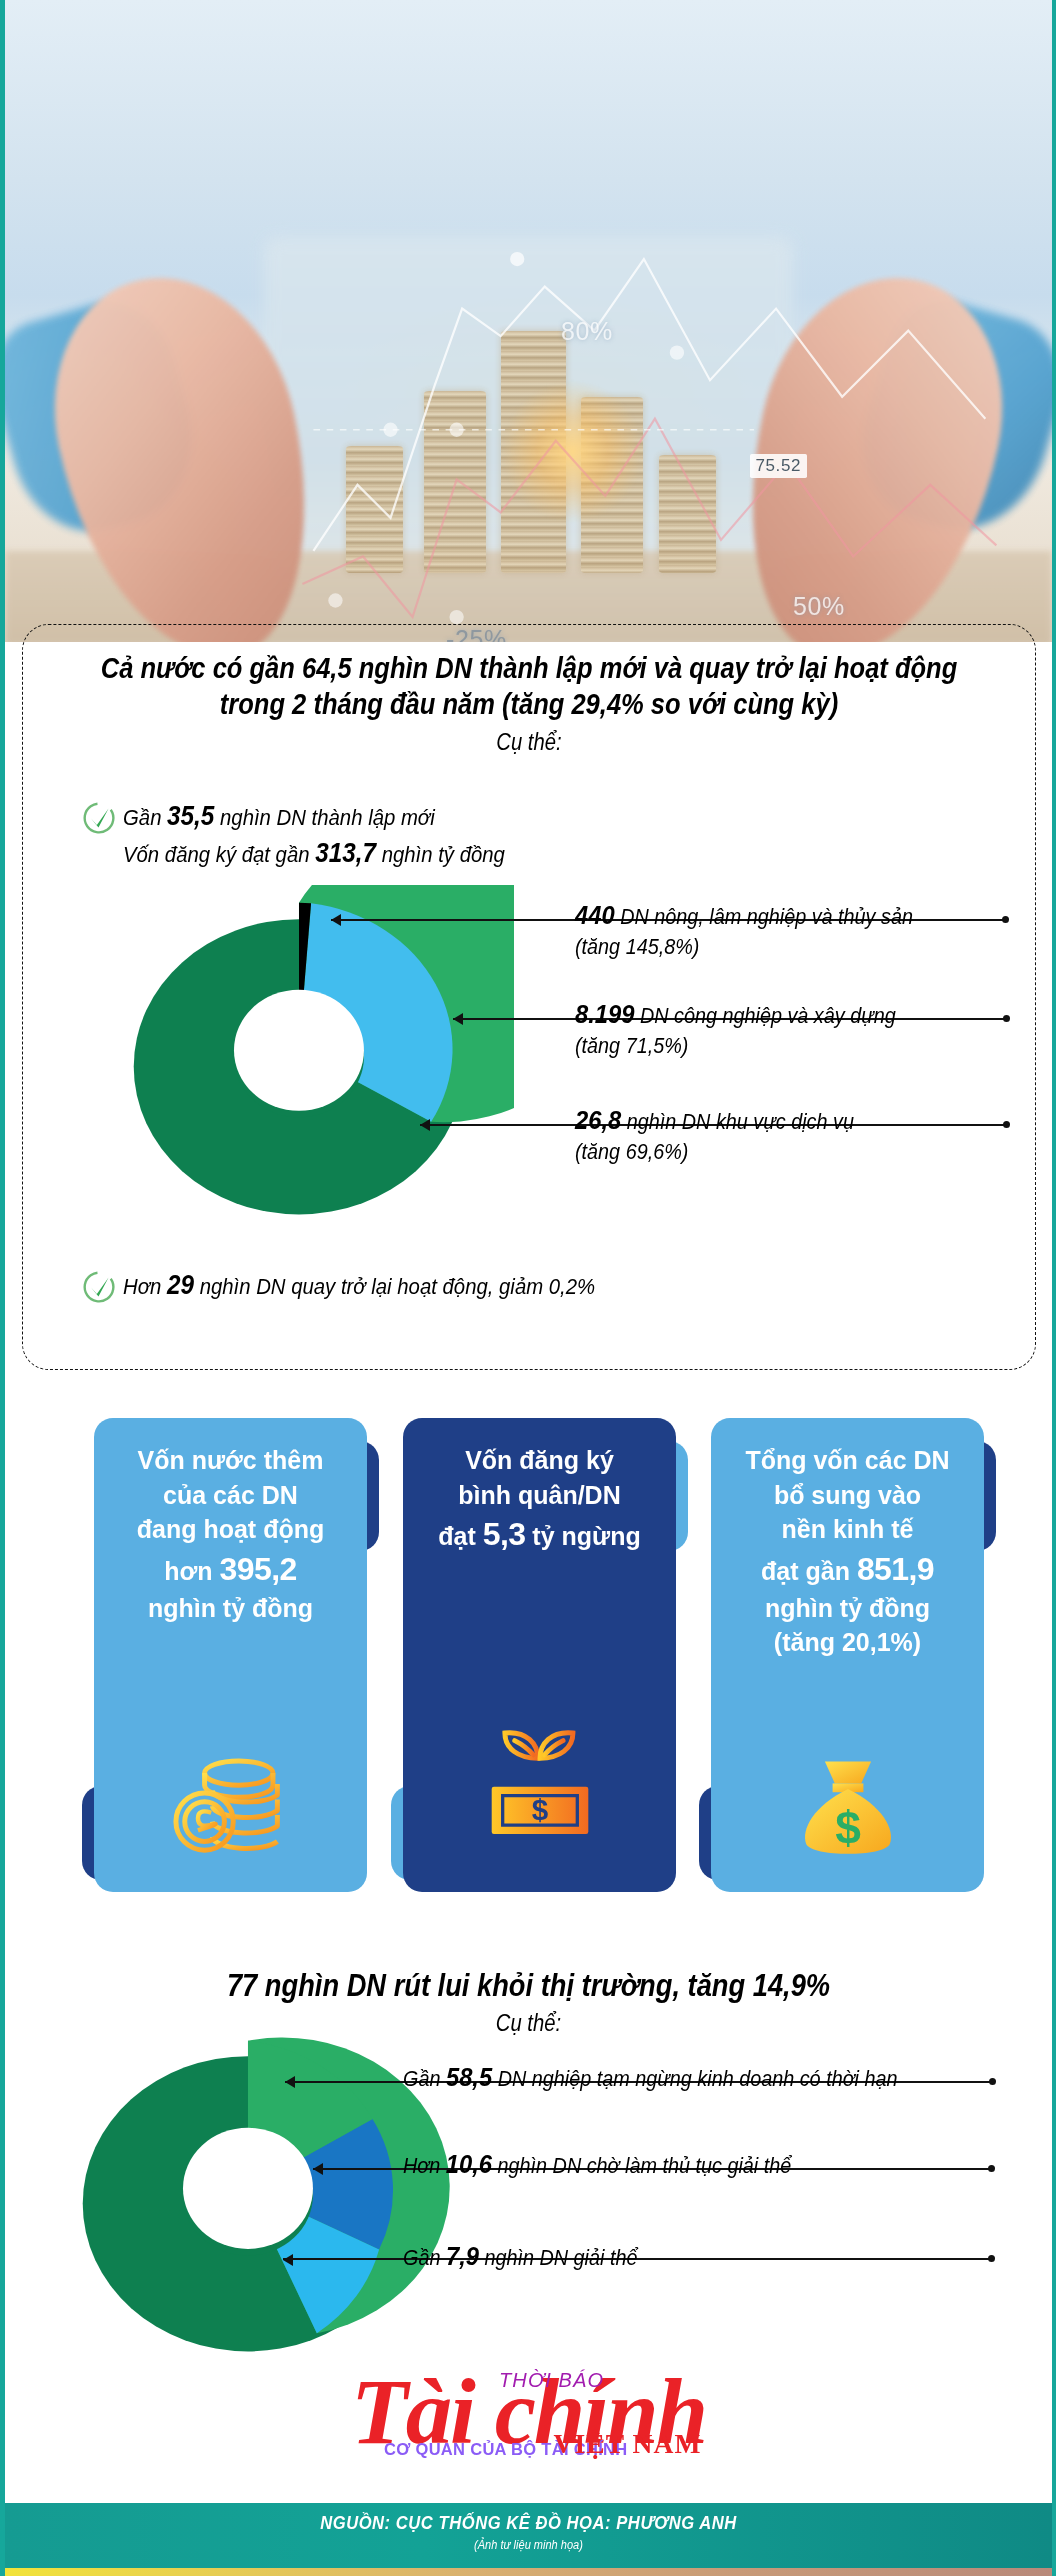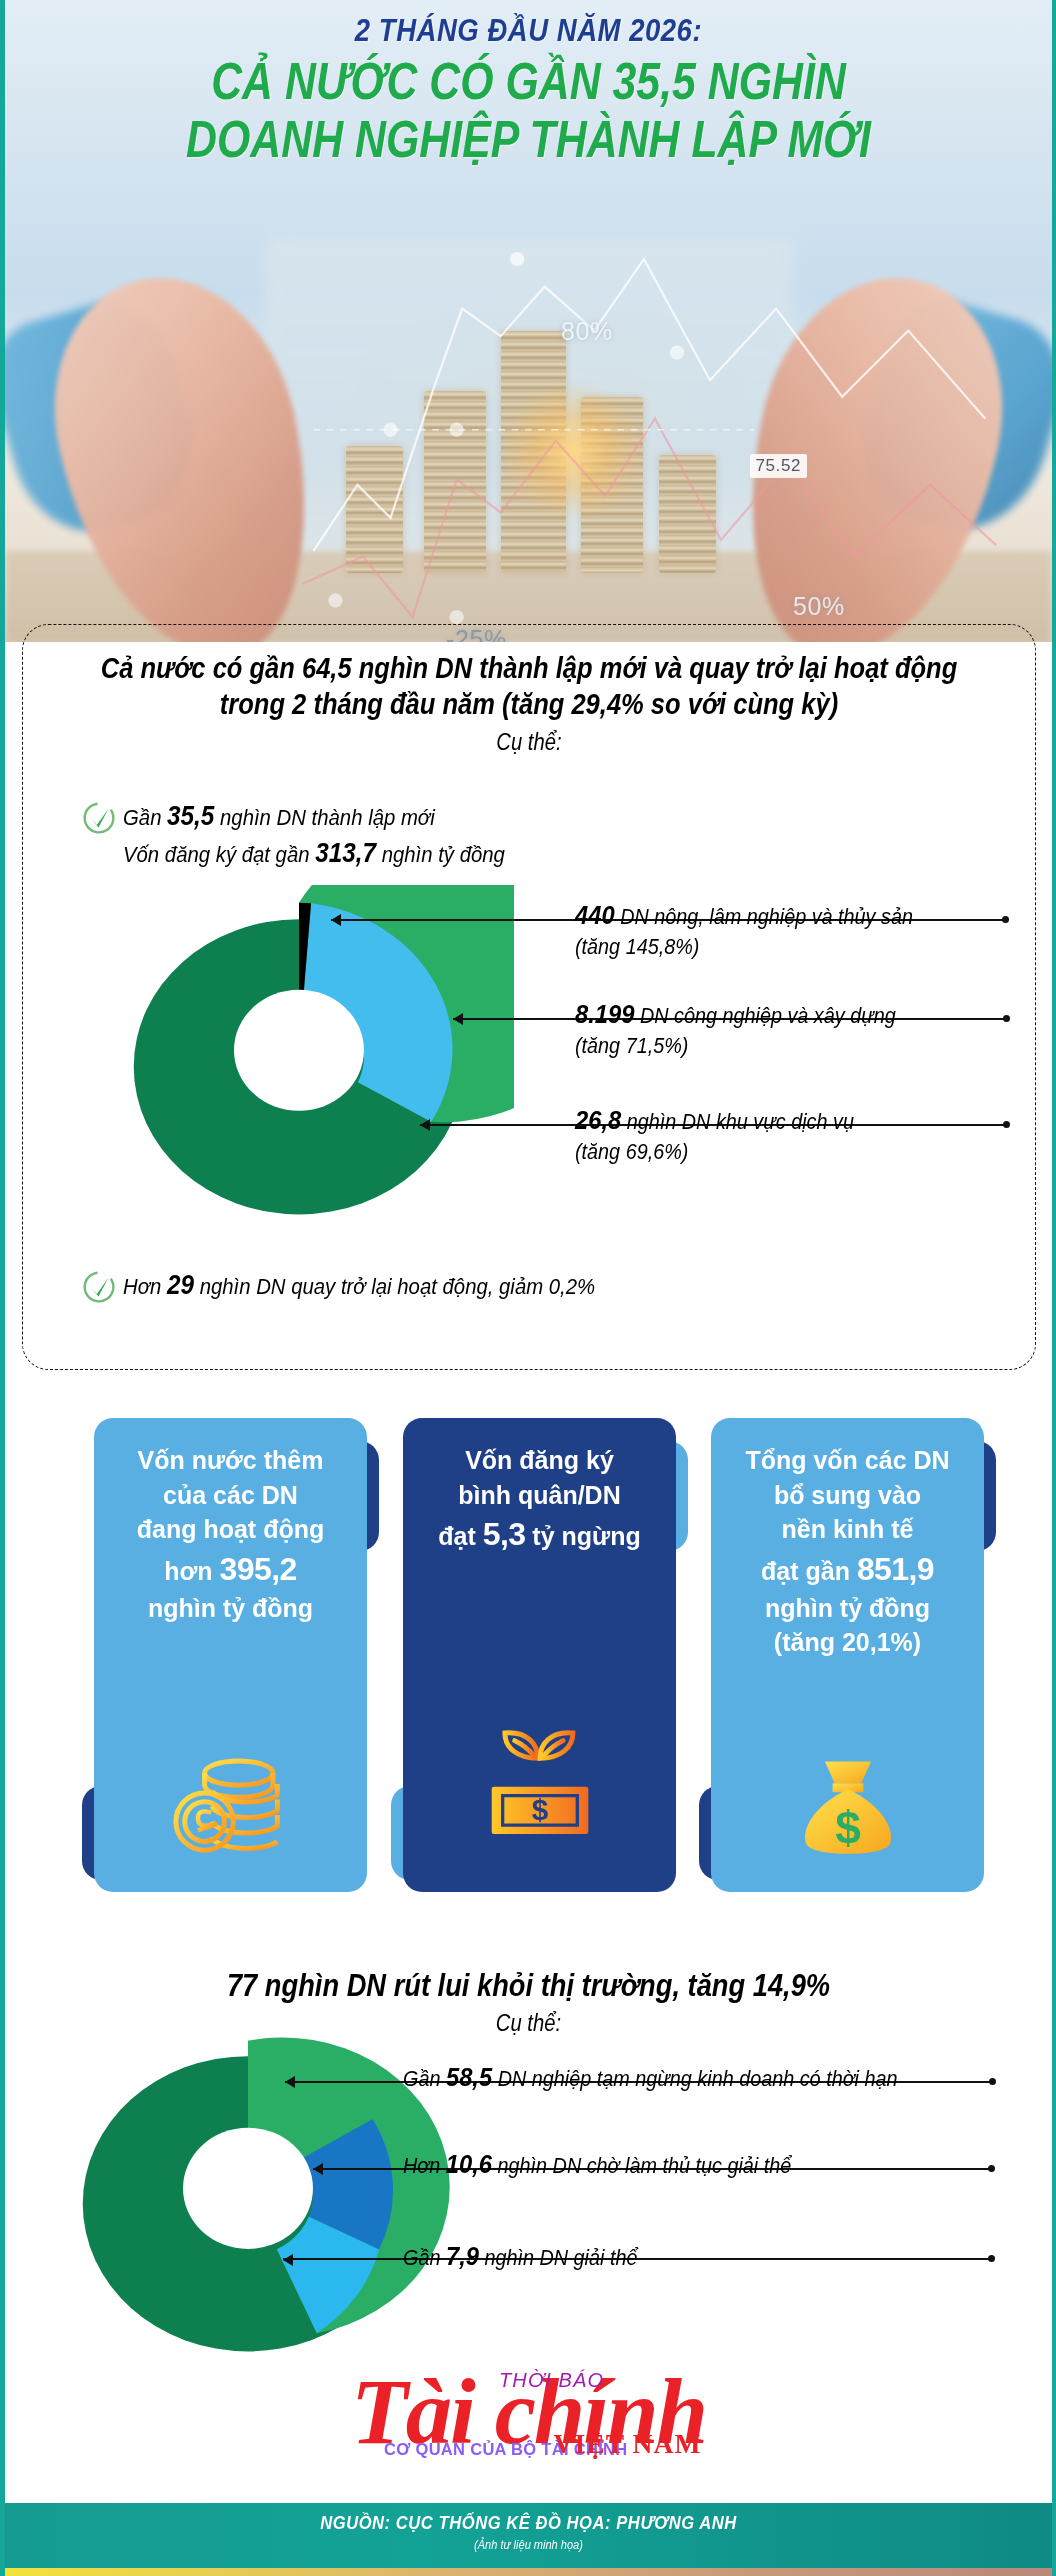--- a/index.html
+++ b/index.html
@@ -324,25 +324,20 @@
       <circle cx="1220" cy="640" r="13" fill="rgba(255,255,255,.6)"></circle>
       <circle cx="600" cy="1090" r="13" fill="rgba(255,255,255,.55)"></circle>
       <circle cx="820" cy="1120" r="13" fill="rgba(255,255,255,.55)"></circle>
     </svg>
 
     <div class="ov-label" id="ov-80">80%</div>
     <div class="ov-label" id="ov-7552">75.52</div>
     <div class="ov-label" id="ov-50">50%</div>
     <div class="ov-label" id="ov-25">-25%</div>
 
-    <div id="title-block">
-      <div id="title-line1">2 THÁNG ĐẦU NĂM 2026:</div>
-      <div id="title-line2">CẢ NƯỚC CÓ GẦN 35,5 NGHÌN</div>
-      <div id="title-line3">DOANH NGHIỆP THÀNH LẬP MỚI</div>
-    </div>
   </div>
 
   <div id="section1">
 
     <div class="s1-head" id="s1-line1">Cả nước có gần 64,5 nghìn DN thành lập mới và quay trở lại hoạt động</div>
     <div class="s1-head" id="s1-line2">trong 2 tháng đầu năm (tăng 29,4% so với cùng kỳ)</div>
     <div class="s1-head" id="s1-cuthe">Cụ thể:</div>
 
     <div class="bullet-row" id="bullet1">
       <svg class="check-icon" viewBox="0 0 64 64">

